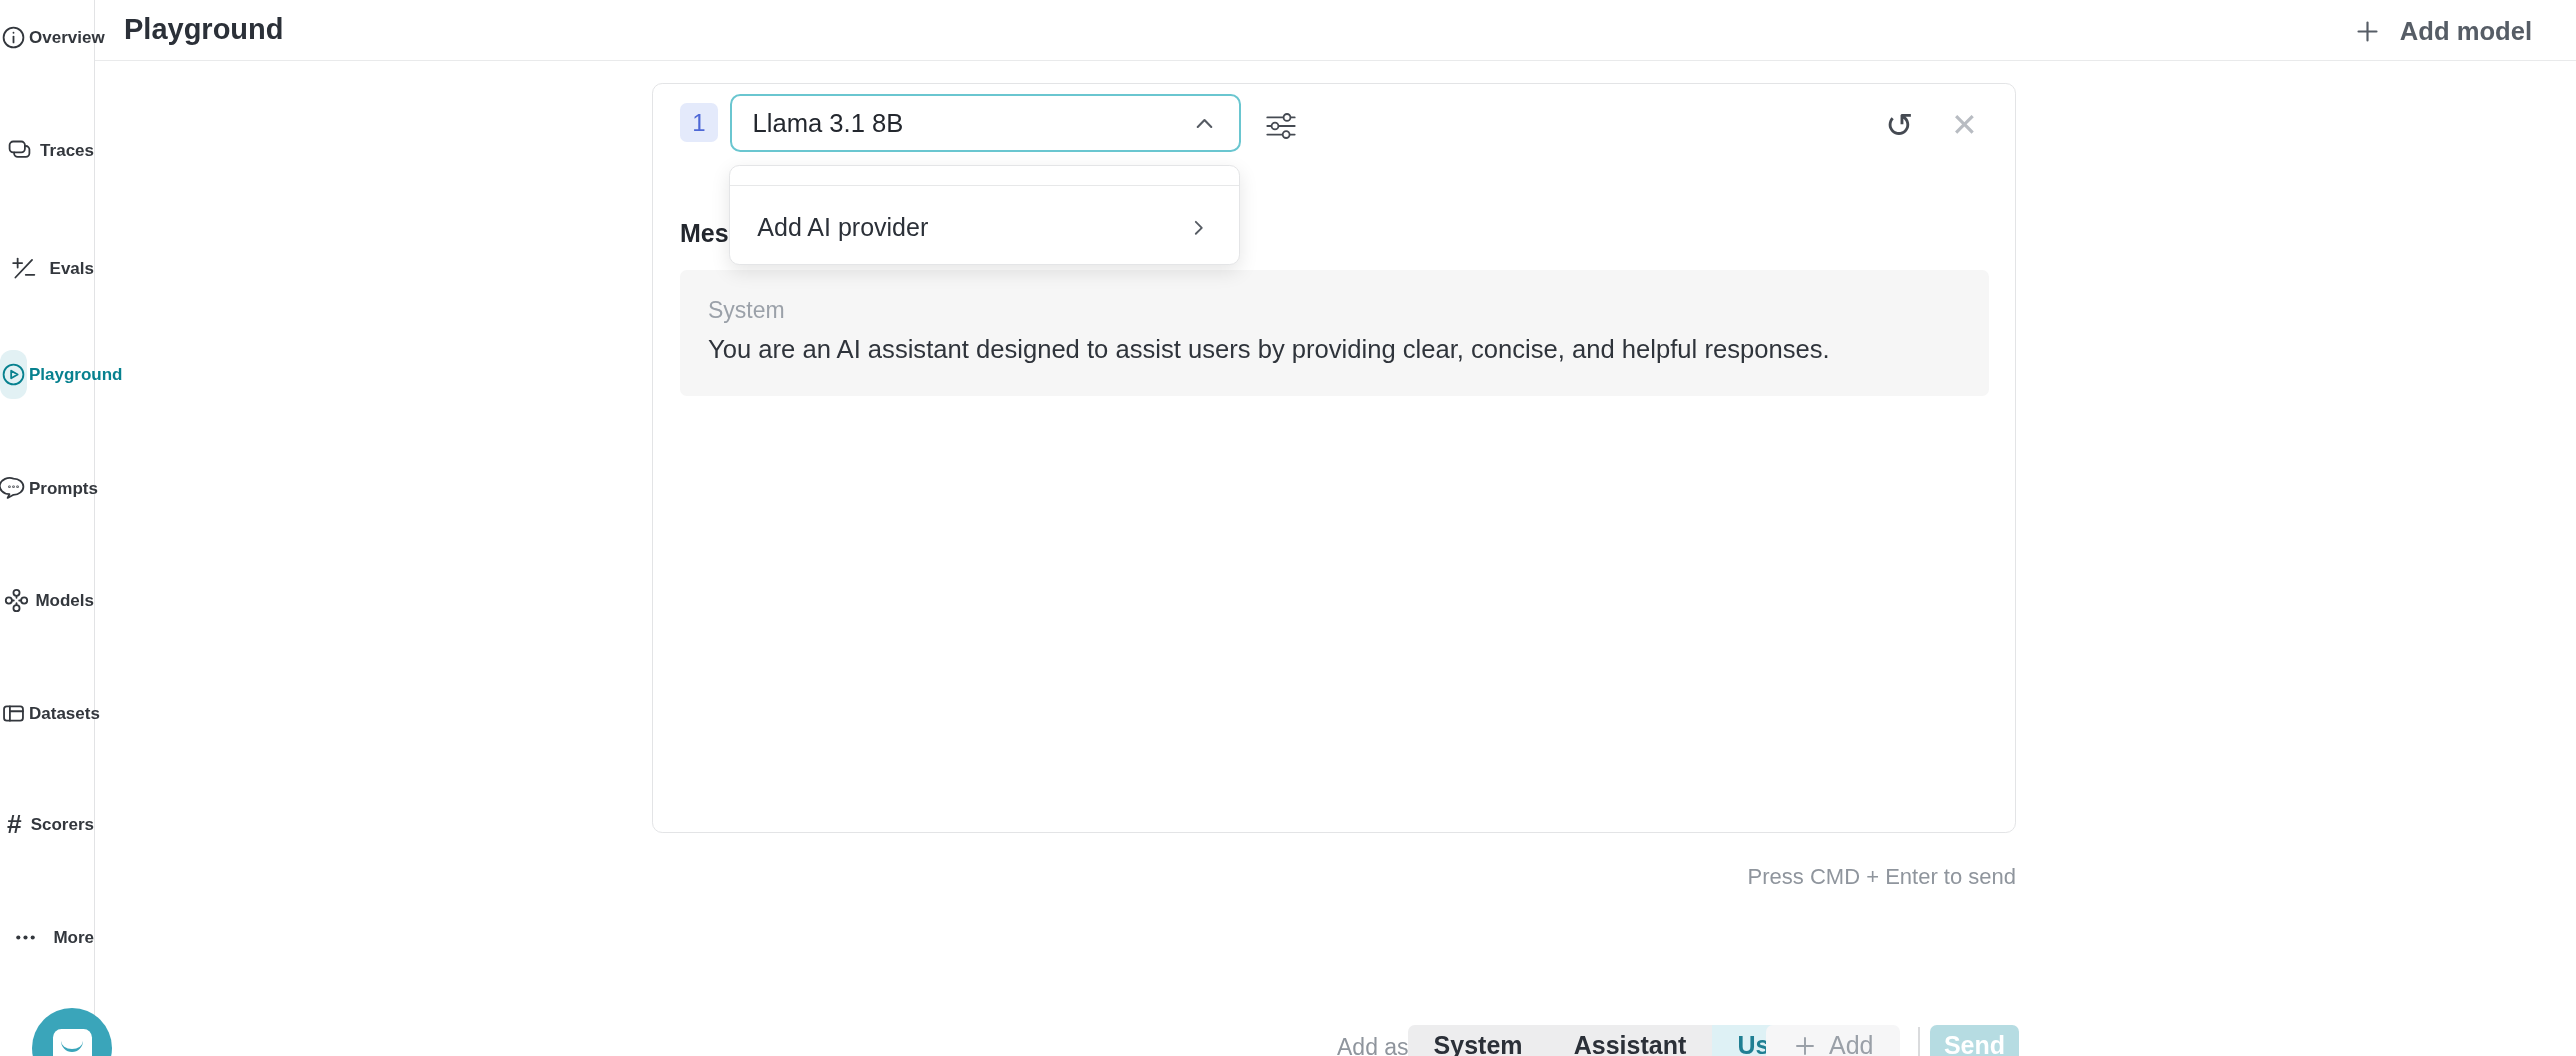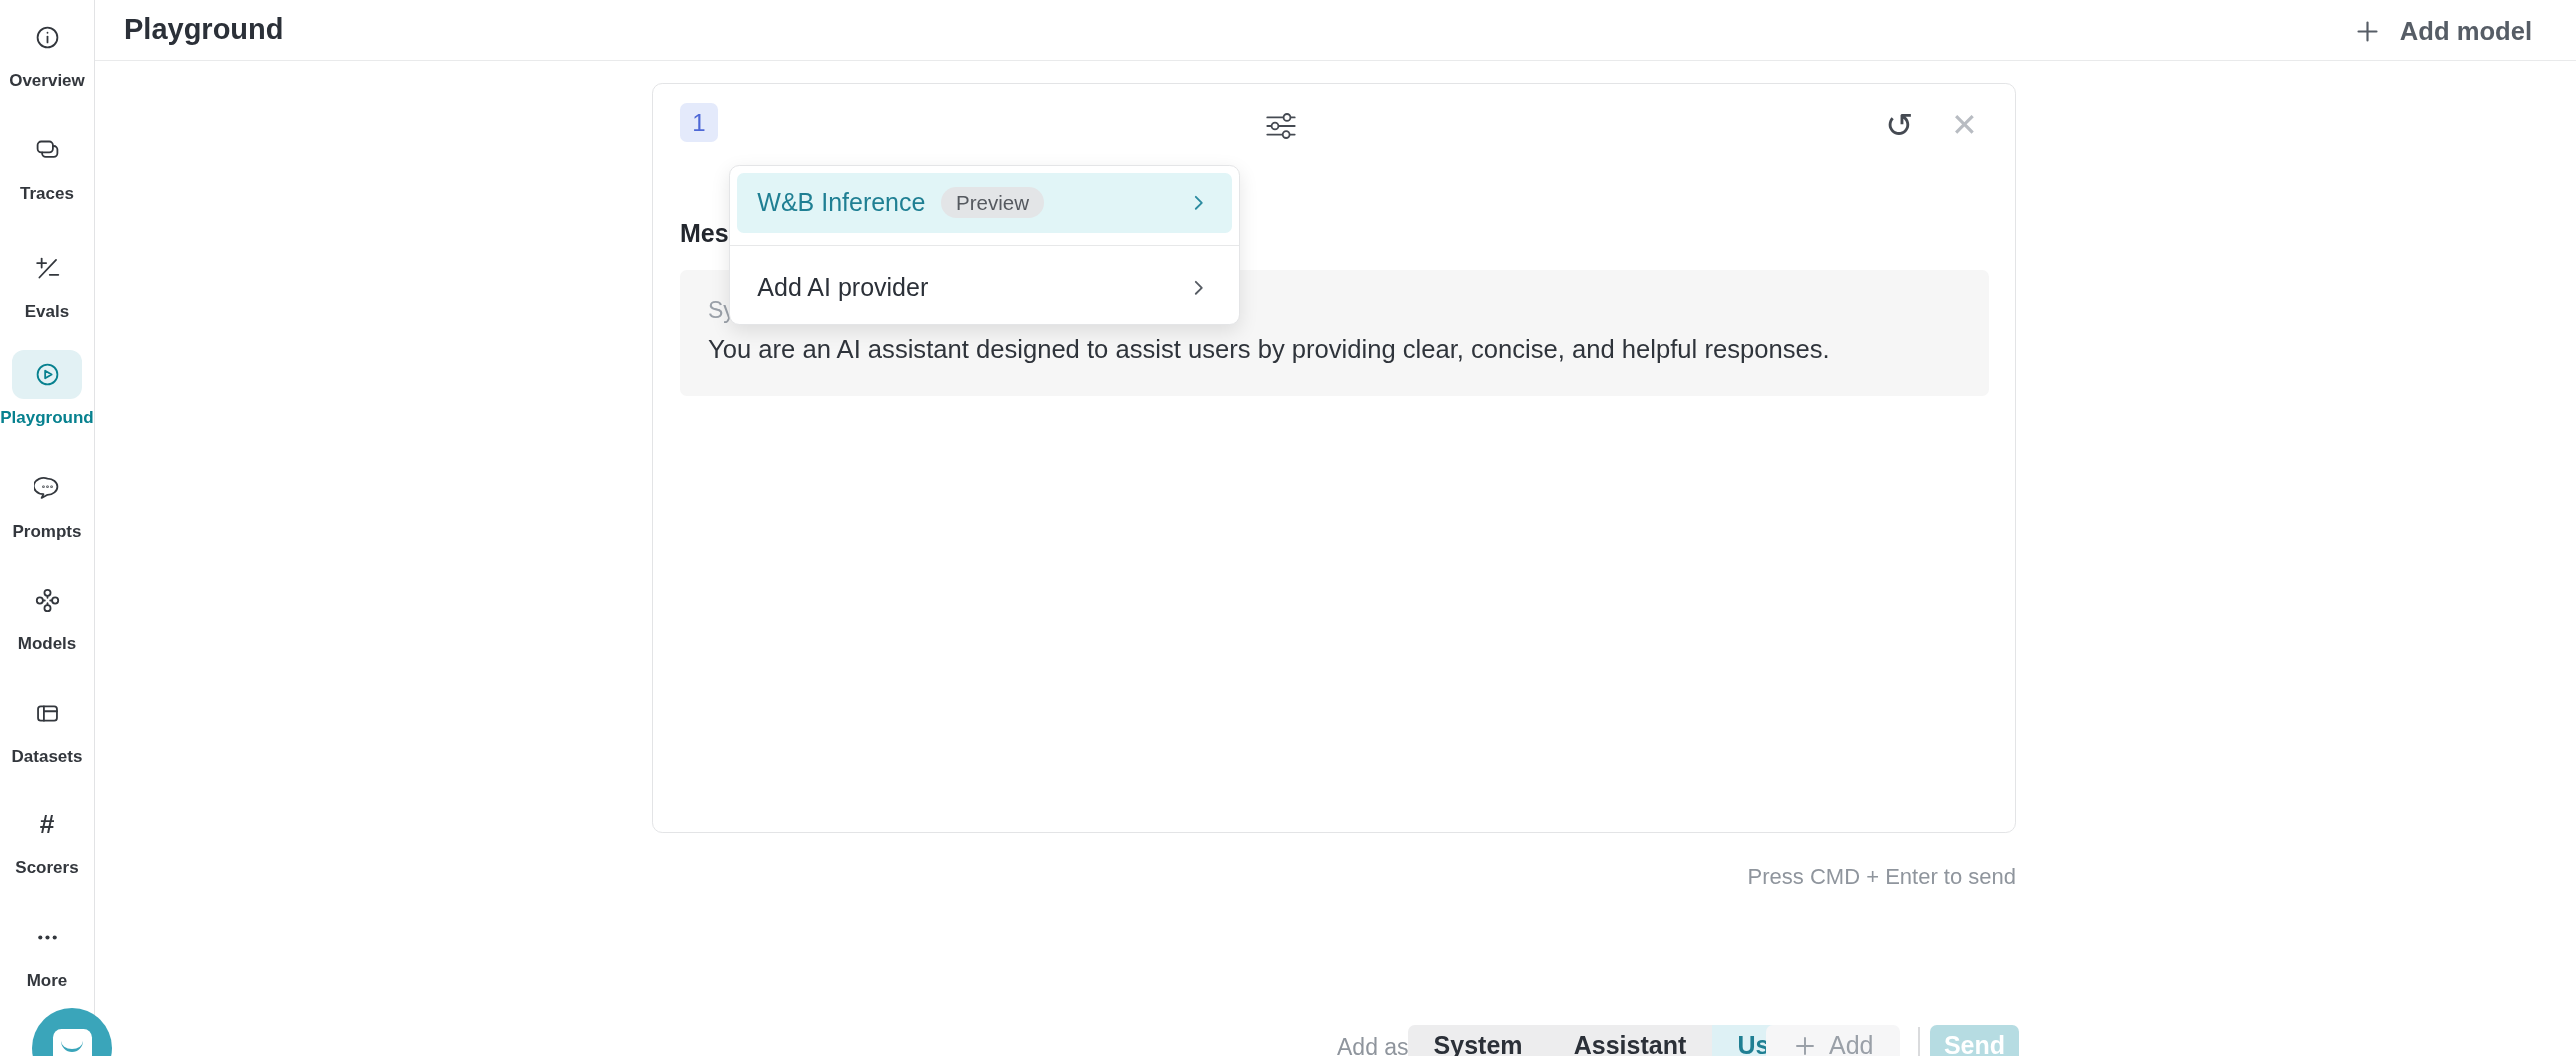--- a/index.html
+++ b/index.html
@@ -3,22 +3,22 @@
 <meta charset="utf-8">
 <style>
   * { margin:0; padding:0; box-sizing:border-box; }
   html,body { width:2576px; height:1057px; background:#fff;
     font-family:"Liberation Sans","DejaVu Sans",sans-serif; }
   #page { position:relative; width:2576px; height:1057px; overflow:hidden; background:#fff; }
 
   
   .sidebar { position:absolute; left:0; top:0; width:95px; height:1057px;
     background:#fff; border-right:0.9px solid #e2e3e5; z-index:30; }
-  .nav-item { position:absolute; left:0; width:94px; display:flex; flex-direction:column;
-    align-items:center; gap:9px; cursor:pointer; }
+  .nav-item { position:absolute; left:0; width:94px; display:flex; flex-direction:row;
+    align-items:center; gap:2px; cursor:pointer; }
   .iconwrap { width:70px; height:49px; display:flex; align-items:center; justify-content:center;
     border-radius:12px; }
   .nav-item.active .iconwrap { background:#e2f1f4; }
   .nav-label { font-size:17px; font-weight:700; color:#33373d; line-height:19px; }
   .nav-item.active .nav-label { color:#07818f; }
   .icon-svg { width:27px; height:27px; fill:none; stroke:#33373d; stroke-width:2;
     stroke-linecap:round; stroke-linejoin:round; }
   .nav-item.active .icon-svg { stroke:#07818f; }
   .hash-glyph { font-size:26.4px; font-weight:600; color:#33373d; line-height:26.4px; }
 
@@ -213,20 +213,26 @@
           <line x1="15" y1="5" x2="15" y2="25"></line>
           <line x1="5" y1="15" x2="25" y2="15"></line>
         </svg>
       <span>Add model</span>
     </div>
   </header>
 
   <section class="model-card">
     <div class="model-index">1</div>
 
+    <div class="model-select">
+      <span class="model-select-label">Llama 3.1 8B</span>
+      <svg class="chev-svg select-chev" viewBox="0 0 30 30">
+          <polyline points="8,18.5 15,11.5 22,18.5"></polyline>
+        </svg>
+    </div>
 
     <div class="settings-btn">
       <svg class="sliders-svg" viewBox="0 0 42 42">
         <line x1="5" y1="11" x2="37" y2="11"></line>
           <circle cx="28" cy="11" r="4"></circle>
         <line x1="5" y1="21" x2="37" y2="21"></line>
           <circle cx="14" cy="21" r="4"></circle>
         <line x1="5" y1="31" x2="37" y2="31"></line>
           <circle cx="27" cy="31" r="4"></circle>
       </svg>
@@ -241,27 +247,20 @@
 
     <div class="messages-label">Messages</div>
 
     <div class="system-block">
       <div class="role-label">System</div>
       <div class="system-text">You are an AI assistant designed to assist users by providing clear, concise, and helpful responses.</div>
     </div>
   </section>
 
   <div class="provider-menu">
-    <div class="menu-row selected">
-      <span>W&amp;B Inference</span>
-      <span class="preview-pill">Preview</span>
-      <svg class="chev-svg menu-chev" viewBox="0 0 30 30">
-          <polyline points="11.5,8 18.5,15 11.5,22"></polyline>
-        </svg>
-    </div>
     <div class="menu-divider"></div>
     <div class="menu-row">
       <span>Add AI provider</span>
       <svg class="chev-svg menu-chev" viewBox="0 0 30 30">
           <polyline points="11.5,8 18.5,15 11.5,22"></polyline>
         </svg>
     </div>
   </div>
 
   <div class="send-hint">Press CMD + Enter to send</div>

